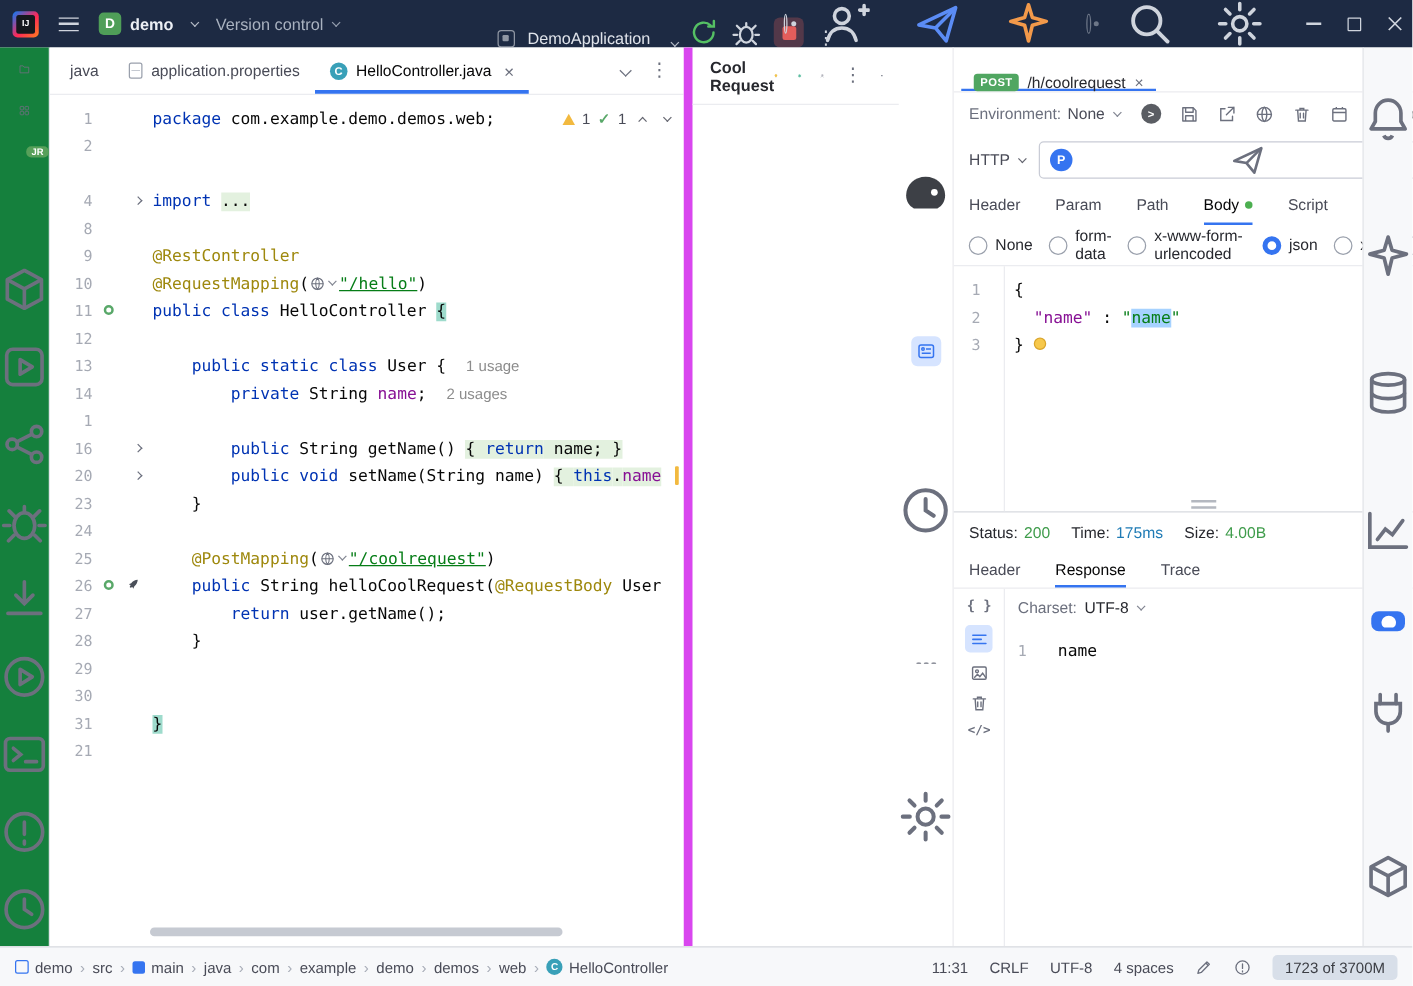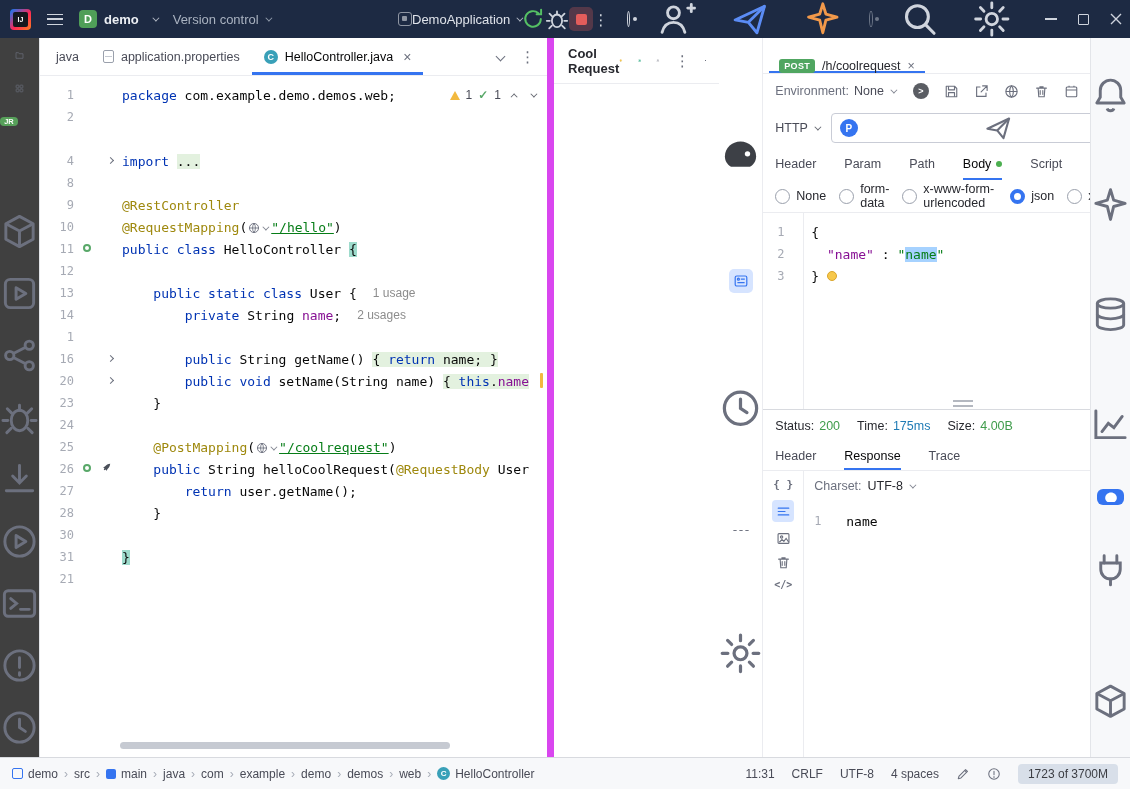--- a/index.html
+++ b/index.html
@@ -15,38 +15,38 @@
 .titlebar{position:absolute;left:0;top:0;right:0;height:38px;background:var(--titlebar_bg);display:flex;align-items:center;color:#cfd4dd}
 .tb-left{display:flex;align-items:center;gap:16px;padding-left:10px}
 .logo{width:21px;height:21px;border-radius:4px;background:linear-gradient(135deg,#087cfa,#fe2857 55%,#fc801d);display:grid;place-items:center}
 .logo b{width:15px;height:15px;background:#15181e;border-radius:2px;color:#fff;font-size:7px;font-weight:700;display:grid;place-items:center}
 .burger{width:16px;height:11px;border-top:1.6px solid #cfd4dd;border-bottom:1.6px solid #cfd4dd;position:relative}
 .burger::after{content:"";position:absolute;left:0;right:0;top:3.6px;height:1.6px;background:#cfd4dd}
 .prj{display:flex;align-items:center;gap:7px}
 .prjD{width:18px;height:18px;border-radius:4px;background:#4f9e58;color:#fff;font-size:11px;font-weight:700;display:grid;place-items:center}
 .prj-name{font-weight:600;color:#eceff4}
 .vcs{color:#a9b2c0;display:flex;align-items:center}
-.tb-center{position:absolute;left:398px;top:0;height:38px;display:flex;align-items:center;}
+.tb-center{position:absolute;left:398px;top:0;height:38px;display:flex;align-items:flex-end;gap:10px}
 .runcfg-ic{width:14px;height:14px;border:1.3px solid #8f96a3;border-radius:3px;position:relative}
 .runcfg-ic::after{content:"";position:absolute;left:3px;top:3px;width:5px;height:5px;background:#8f96a3;border-radius:1px}
 .runcfg-name{color:#dfe3ea}
 .tbtn{width:24px;height:24px;border-radius:5px;display:grid;place-items:center}
 .runbtn{color:#55c064}
 .bugbtn{color:#cfd4dd}
 .stopbtn{background:rgba(227,93,91,.28)}
 .stopbtn i{width:11px;height:11px;border-radius:2px;background:#e35d5b;display:block}
 .tb-right{position:absolute;right:8px;top:0;height:38px;display:flex;align-items:center;gap:21px}
 .circ{width:16px;height:16px;border:1.4px solid #cfd4dd;border-radius:50%;position:relative}
 .circ::after{content:"";position:absolute;left:4.5px;top:4.5px;width:4px;height:4px;border-radius:50%;background:#cfd4dd}
 .circ.dim{opacity:.45}
 .wmin{width:12px;height:1.6px;background:#cfd4dd;display:block}
 .wmax{width:11px;height:11px;border:1.5px solid #cfd4dd;border-radius:1px;display:block}
 .wbtn{width:26px;height:38px;display:grid;place-items:center}
 
-.left-stripe{position:absolute;left:0;top:38px;bottom:32px;width:40px;background:#404040;border-right:1px solid #e3e5e9;display:flex;flex-direction:column;align-items:flex-start;gap:24px;padding:13px 0 10px;color:#6c707e}
+.left-stripe{position:absolute;left:0;top:38px;bottom:32px;width:40px;background:#15803d;border-right:1px solid #e3e5e9;display:flex;flex-direction:column;align-items:flex-end;gap:24px;padding:13px 0 10px;color:#6c707e}
 .left-stripe .sp{flex:1}
 .lsgrp{display:flex;flex-direction:column;align-items:center;gap:23px}
 .avatar{width:18px;height:18px;border-radius:4px;background:#57a05a;color:#fff;font-size:7.5px;font-weight:700;display:grid;place-items:center}
 .right-stripe{position:absolute;right:0;top:38px;bottom:32px;width:40px;background:#f7f8fa;border-left:1px solid #e3e5e9;display:flex;flex-direction:column;align-items:center;gap:21px;padding:13px 0 12px;color:#6c707e}
 .right-stripe .sp{flex:1}
 .tool-active{width:27px;height:27px;border-radius:6px;background:var(--accent);color:#fff;display:grid;place-items:center}
 .tool-active .ic{width:16px;height:16px}
 
 .editor-area{position:absolute;left:40px;top:38px;width:507px;bottom:32px;background:#fff;overflow:hidden}
 .tabbar{height:38px;display:flex;align-items:stretch;border-bottom:1px solid #ebecf0;padding-left:4px}
@@ -611,20 +611,25 @@
             <span class="ln">27</span>
             <span class="gut"></span>
             <span class="codeln"><span class="c-t">        </span><span class="c-k">return</span><span class="c-t"> user.getName();</span></span>
           </div>
           <div class="crow">
             <span class="ln">28</span>
             <span class="gut"></span>
             <span class="codeln"><span class="c-t">    }</span></span>
           </div>
           <div class="crow">
+            <span class="ln">29</span>
+            <span class="gut"></span>
+            <span class="codeln"></span>
+          </div>
+          <div class="crow">
             <span class="ln">30</span>
             <span class="gut"></span>
             <span class="codeln"></span>
           </div>
           <div class="crow">
             <span class="ln">31</span>
             <span class="gut"></span>
             <span class="codeln"><span class="c-t bg-hl">}</span></span>
           </div>
           <div class="crow">

